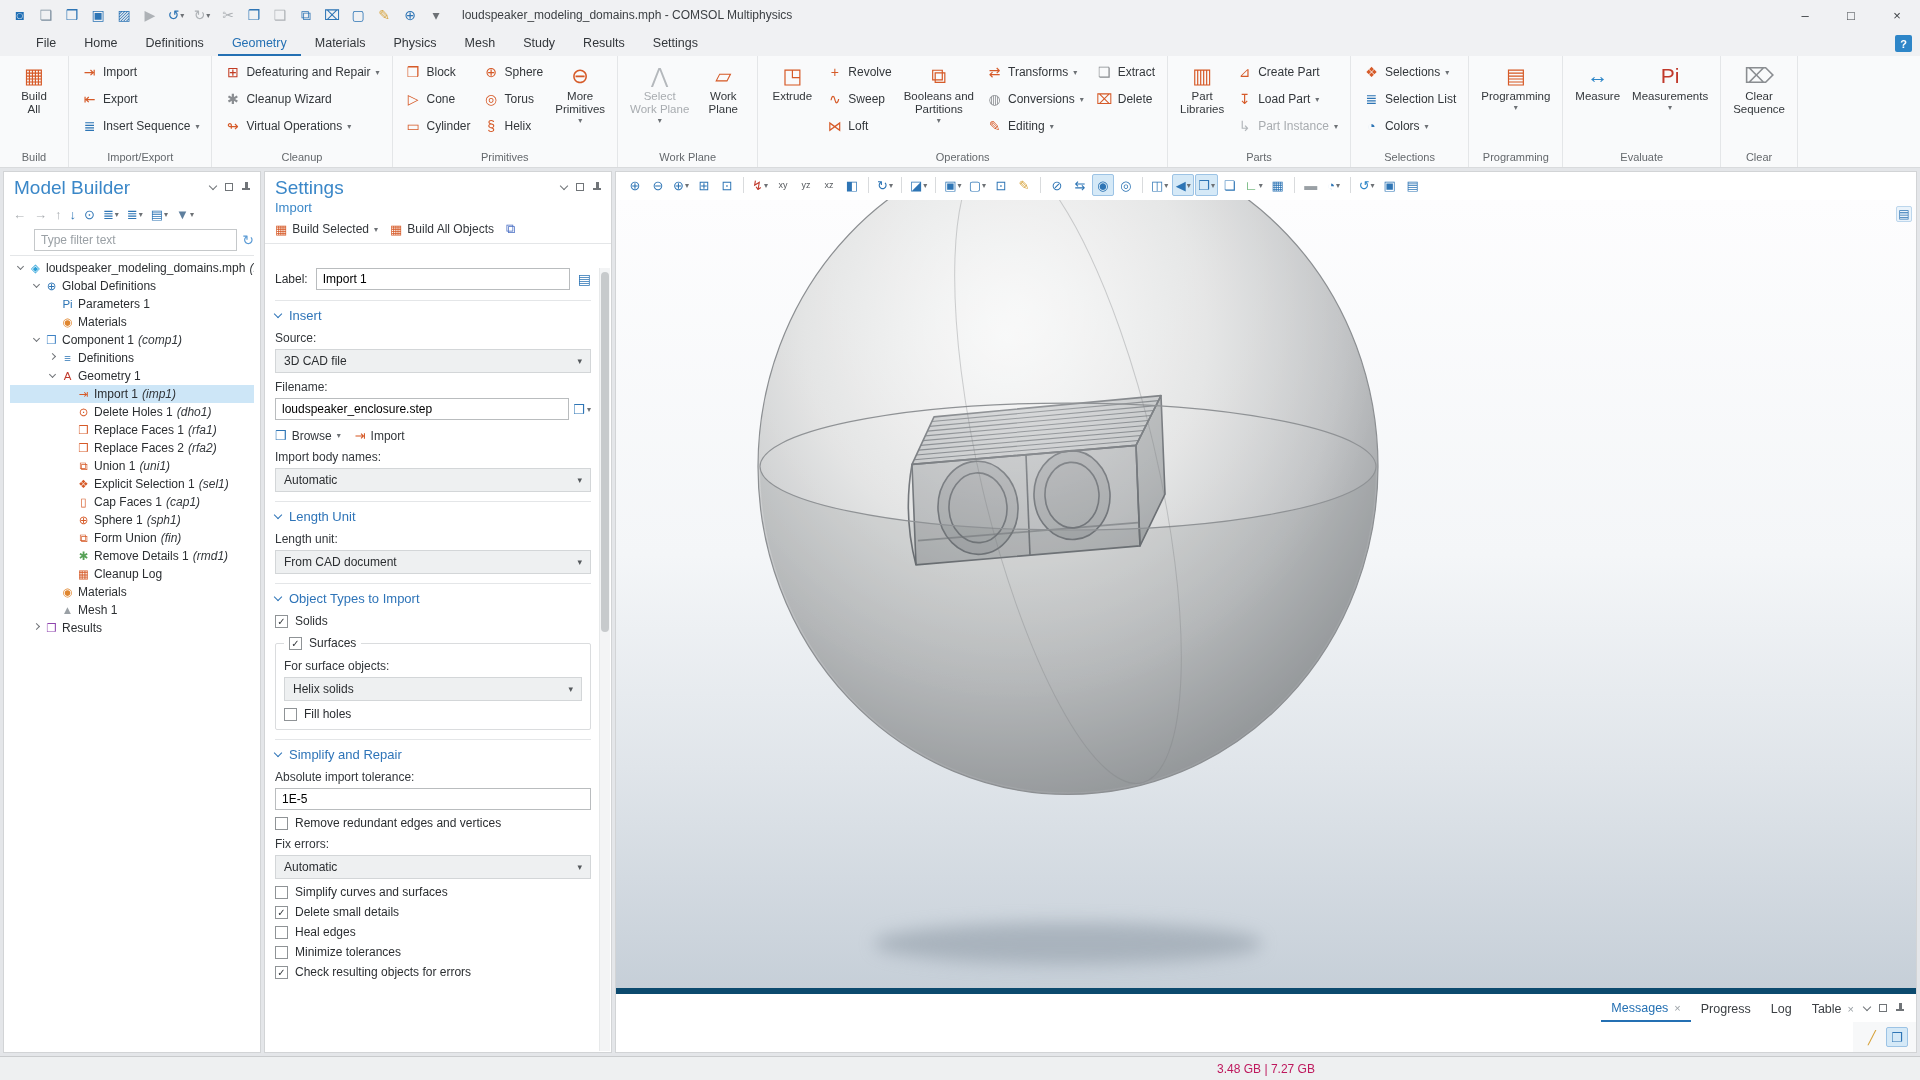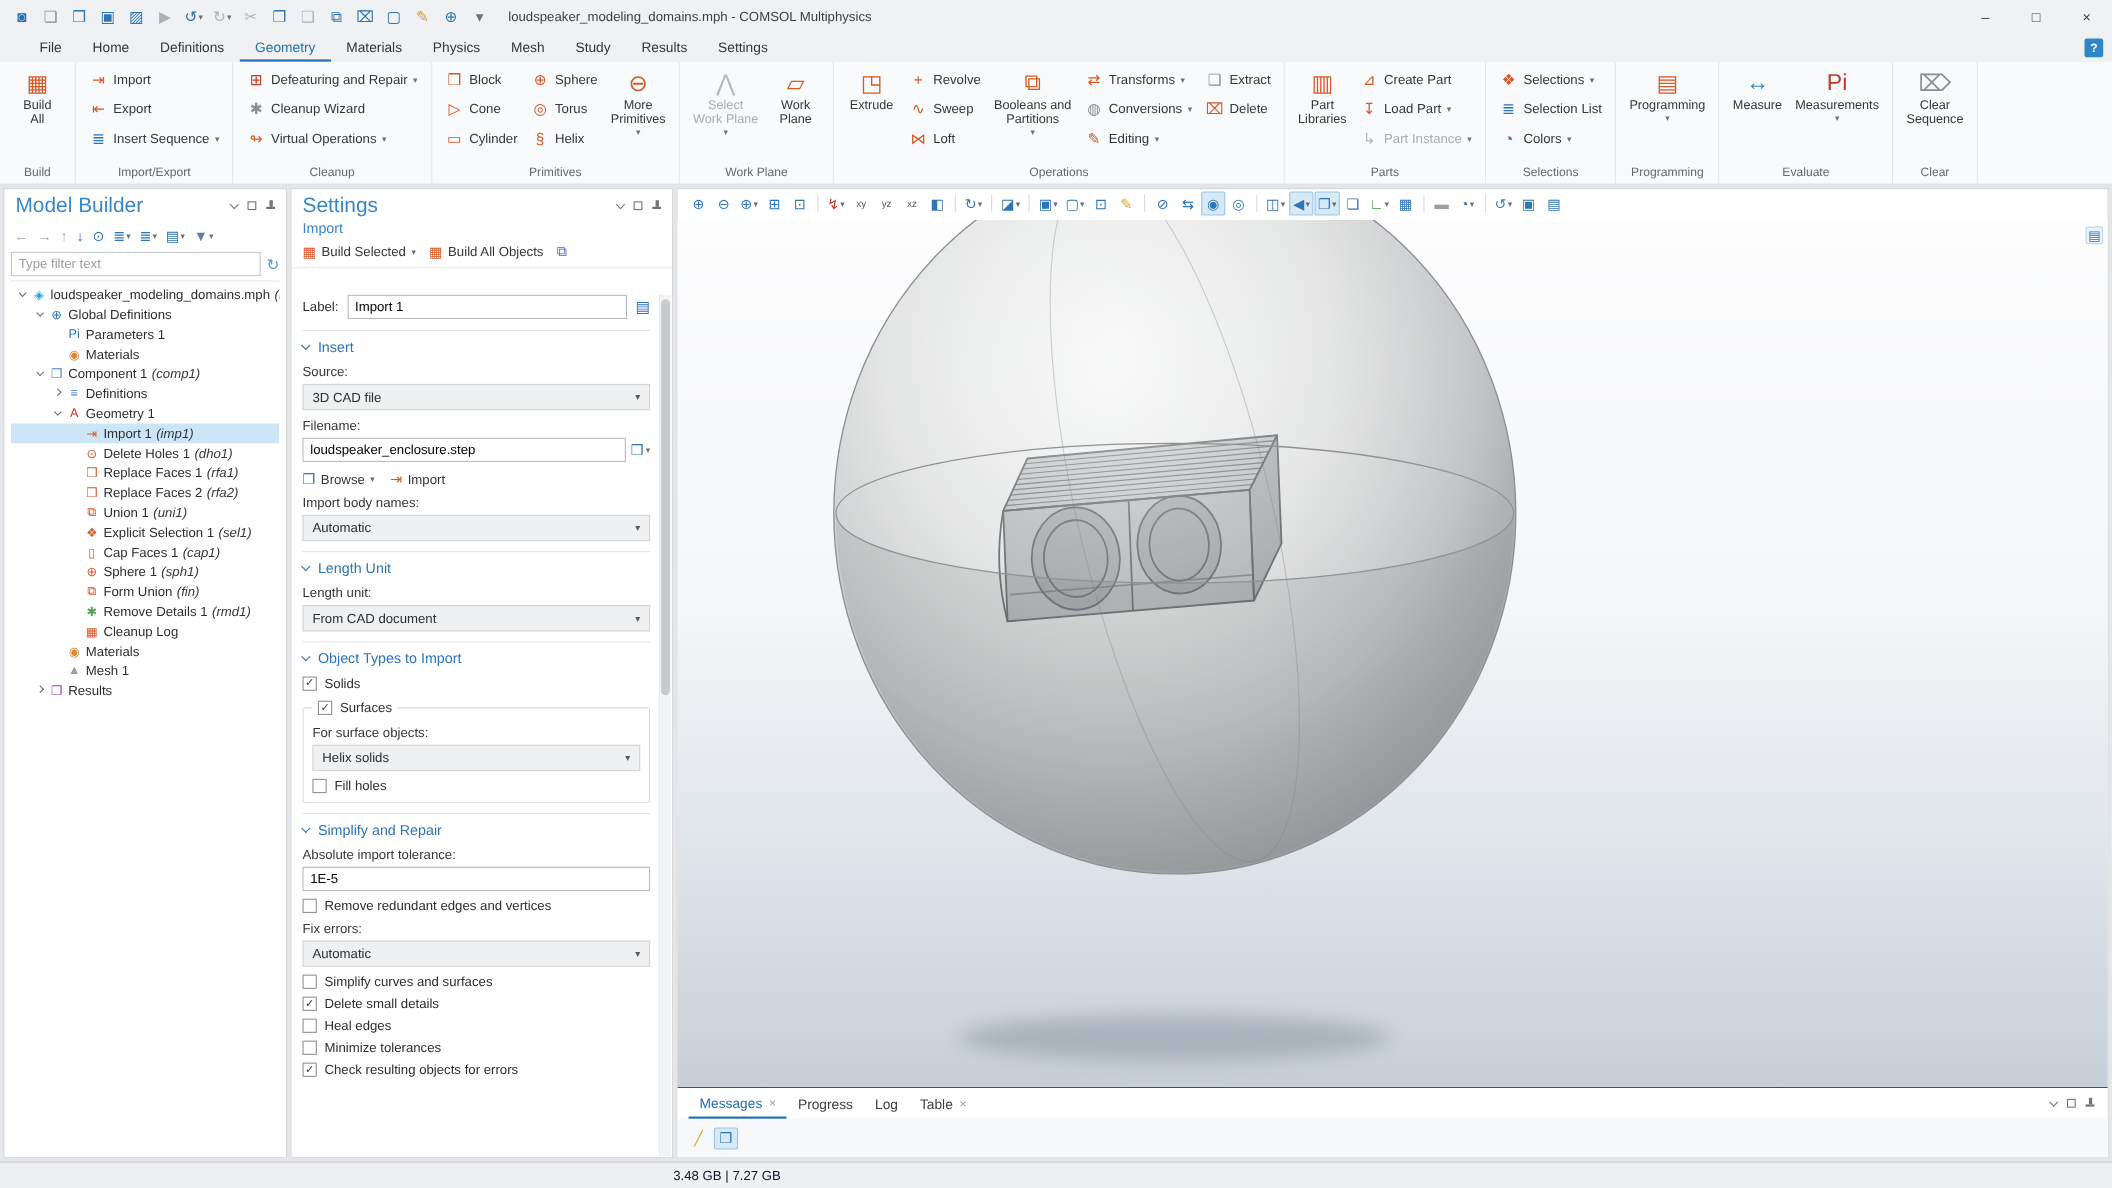--- a/index.html
+++ b/index.html
@@ -51,21 +51,21 @@
   .pin { display:inline-block; width:8px; height:10px; position:relative; }
   .pin::before { content:""; position:absolute; left:2.5px; top:0; width:3px; height:6px; background:#707478; }
   .pin::after { content:""; position:absolute; left:0; top:6px; width:8px; height:1.5px; background:#707478; }
 
   
   .mb { width:258px; flex:0 0 258px; }
   .mb-toolbar { display:flex; align-items:center; gap:2px; padding:2px 6px; }
   .mbi { height:22px; display:flex; align-items:center; justify-content:center; padding:0 3px; font-size:13px; }
   .mbi .caret { font-size:8px; color:#6d7175; margin-left:1px; }
   .mb-filter { display:flex; align-items:center; gap:5px; padding:2px 6px 4px; }
-  .mb-filter input { flex:1; height:22px; border:1px solid #c5c8ca; padding:0 6px; font-size:12px; font-family:inherit; color:#33373b; }
+  .mb-filter input { flex:1; height:22px; border:1px solid #c5c8ca; padding:0 6px; font-size:12px; font-family:inherit; color:#33373b;margin-left:24px; }
   .mb-filter input::placeholder { color:#9aa0a5; }
   .refresh { color:#5b9bd5; font-size:14px; }
   .tree { flex:1; overflow:hidden; border-top:1px solid #e4e6e8; margin:0 6px 6px; padding-top:3px; }
   .trow { height:18px; display:flex; align-items:center; font-size:12px; white-space:nowrap; }
   .trow.sel { background:#cde6f7; }
   .texp { width:13px; display:flex; justify-content:center; flex:0 0 13px; }
   .texp .chev { width:5px; height:5px; }
   .texp .chev.closed { transform:rotate(-45deg); }
   .ticon { width:17px; flex:0 0 17px; text-align:center; font-size:11.5px; }
   .tlabel { margin-left:2px; }
@@ -116,33 +116,33 @@
   .gbtn .caret { font-size:8px; color:#6d7175; margin-left:1px; }
   .gbtn.active { background:#d5e9f7; border-color:#9cc3e5; }
   .gbtn .txt { font-size:9px; color:#55595d; }
   .vsep { width:1px; height:16px; background:#d9dbdd; margin:0 4px; flex:0 0 1px; }
   .viewport { flex:1; position:relative; min-height:0; overflow:hidden;
     background:linear-gradient(180deg,#fdfdfe 0%,#f4f6f8 45%,#e0e5ea 72%,#c6cfd8 100%); }
   .viewport svg.scene { position:absolute; inset:0; width:100%; height:100%; }
   .vp-flyout { position:absolute; right:4px; top:6px; width:16px; height:16px; font-size:12px; color:#2e75b5; display:flex; align-items:center; justify-content:center; background:#eaf3fb; border:1px solid #bcd6ec; border-radius:2px; }
 
   
-  .bottompanel { border-top:1px solid #0c4a6e; flex:0 0 64px; display:flex; flex-direction:column; background:#fff; }
+  .bottompanel { border-top:6px solid #0c4a6e; flex:0 0 64px; display:flex; flex-direction:column; background:#fff;align-items:flex-end; }
   .btabs { display:flex; align-items:center; padding:0 10px; height:28px; position:relative; }
   .btab { display:flex; align-items:center; gap:6px; padding:6px 10px 5px; font-size:12.5px; color:#3c4044; }
   .btab.active { color:#2470b3; border-bottom:2px solid #2470b3; }
   .tabclose { color:#9aa0a5; font-size:11px; }
   .btabs .win-icons { margin-left:auto; padding-top:0; }
   .btoolbar { display:flex; align-items:center; gap:3px; padding:2px 8px; background:#f7f8f9; flex:1; }
   .bbtn { width:22px; height:20px; display:flex; align-items:center; justify-content:center; font-size:13px; border:1px solid transparent; border-radius:2px; }
   .bbtn.active { background:#d5e9f7; border-color:#9cc3e5; }
 
   
   .statusbar { height:24px; flex:0 0 24px; background:#eef0f1; border-top:1px solid #c9cbcd; display:flex; align-items:center; }
-  .statustext { margin-left:612px; width:1308px; font-size:12px; color:#0f172a; }
+  .statustext { margin-left:612px; width:1308px; text-align:center; font-size:12px; color:#be185d; }
 </style>
 </head>
 <body>
 
 <div class="app">
 
   <div class="titlebar">
     <div class="qat" id="qat">
         <span class="tbi">
           <span style="color: rgb(31, 111, 181);">◙</span>

